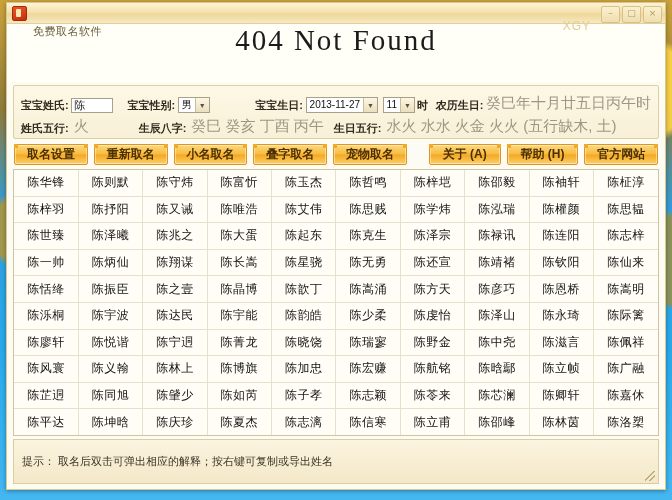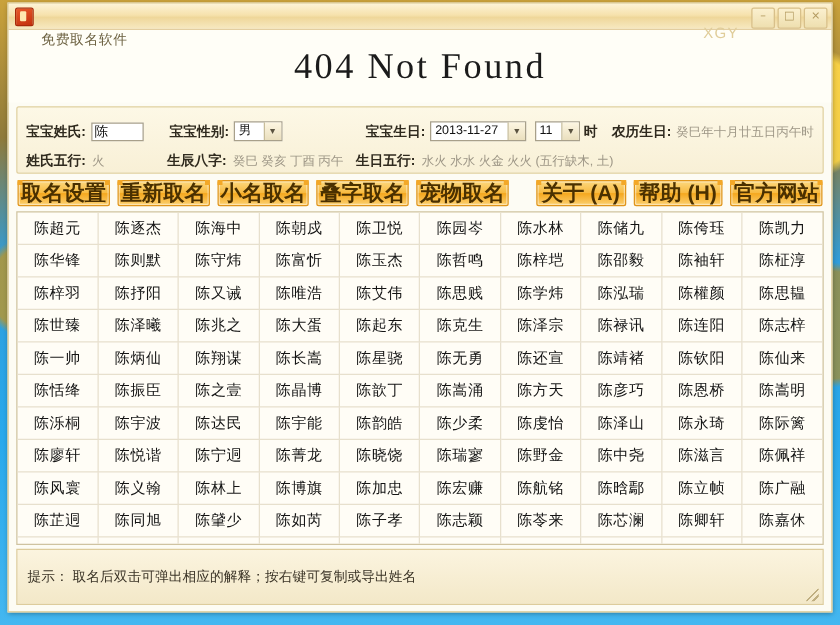--- a/index.html
+++ b/index.html
@@ -63,41 +63,41 @@
     width:17px;height:15px;
     border:1px solid #d8c08a;border-radius:2px;
     background:linear-gradient(180deg,#fbf0cf,#eedfaf);
     color:#b39a60;font-size:9px;line-height:13px;text-align:center;
     font-family:"DejaVu Sans",sans-serif;
   }
 
   
   #banner{
     flex:0 0 58px;background:#fffef7;
-    display:flex;align-items:center;justify-content:center;
+    display:flex;align-items:flex-start;justify-content:center;
   }
   #banner-text{
     font-family:"Liberation Serif","DejaVu Serif",serif;
     font-size:29px;color:#1b1b1b;letter-spacing:2px;
   }
 
   
   #form-panel{
     margin:3px 6px 0 6px;
     background:linear-gradient(180deg,#fdf8e6,#f8f0d6);
     border:1px solid #e0cf9d;
     border-radius:2px;
     flex:0 0 54px;
     padding:4px 7px 0 7px;
     box-sizing:border-box;
     font-size:11px;color:#2a2a2a;
   }
   .form-row{display:flex;align-items:flex-end;height:23px;}
   .lbl{font-weight:bold;color:#2f2a1e;white-space:nowrap;font-size:11px;}
-  .val-grey{color:#9d9686;font-size:10px;white-space:nowrap;}
+  .val-grey{color:#9d9686;font-size:15px;white-space:nowrap;}
   .txtbox{
     width:42px;height:15px;border:1px solid #a8a08a;background:#fff;
     font-size:11px;padding:0 2px;box-sizing:border-box;line-height:14px;
     color:#111;
   }
   .combo{
     height:16px;border:1px solid #a8a08a;background:#fff;display:inline-flex;
     align-items:center;box-sizing:border-box;
   }
   .combo .cval{
@@ -116,21 +116,21 @@
   
   #toolbar{
     flex:0 0 30px;display:flex;align-items:center;
     padding:0 7px;gap:6px;box-sizing:border-box;
   }
   .tbtn{
     height:21px;min-width:72px;
     background:linear-gradient(180deg,#fcd87e 0%,#f8bb42 48%,#f5a81f 52%,#fbcf6d 100%);
     border:1px solid #e0951a;
     border-radius:2px;
-    font-size:17px;color:#4a3000;font-weight:bold;
+    font-size:12px;color:#4a3000;font-weight:bold;
     display:flex;align-items:center;justify-content:center;
     box-shadow:inset 0 0 0 1px rgba(255,255,255,.45);
     position:relative;
     box-sizing:border-box;
     white-space:nowrap;
     padding:0 24px;
   }
   .tbtn::before,.tbtn::after{
     content:"";position:absolute;top:-1px;width:4px;height:4px;
     background:#f3a828;
@@ -259,32 +259,20 @@
     <div id="toolbar-spacer"></div>
     <div class="tbtn" style="min-width:60px">关于 (A)</div>
     <div class="tbtn" style="min-width:60px">帮助 (H)</div>
     <div class="tbtn" style="min-width:64px">官方网站</div>
   </div>
 
   <div id="grid-wrap">
     <table id="name-grid">
       <tbody id="grid-body">
           <tr>
-            <td>陈超元</td>
-            <td>陈逐杰</td>
-            <td>陈海中</td>
-            <td>陈朝戍</td>
-            <td>陈卫悦</td>
-            <td>陈园岑</td>
-            <td>陈水林</td>
-            <td>陈储九</td>
-            <td>陈侉珏</td>
-            <td>陈凯力</td>
-          </tr>
-          <tr>
             <td>陈华锋</td>
             <td>陈则默</td>
             <td>陈守炜</td>
             <td>陈富忻</td>
             <td>陈玉杰</td>
             <td>陈哲鸣</td>
             <td>陈梓垲</td>
             <td>陈邵毅</td>
             <td>陈袖轩</td>
             <td>陈柾淳</td>

